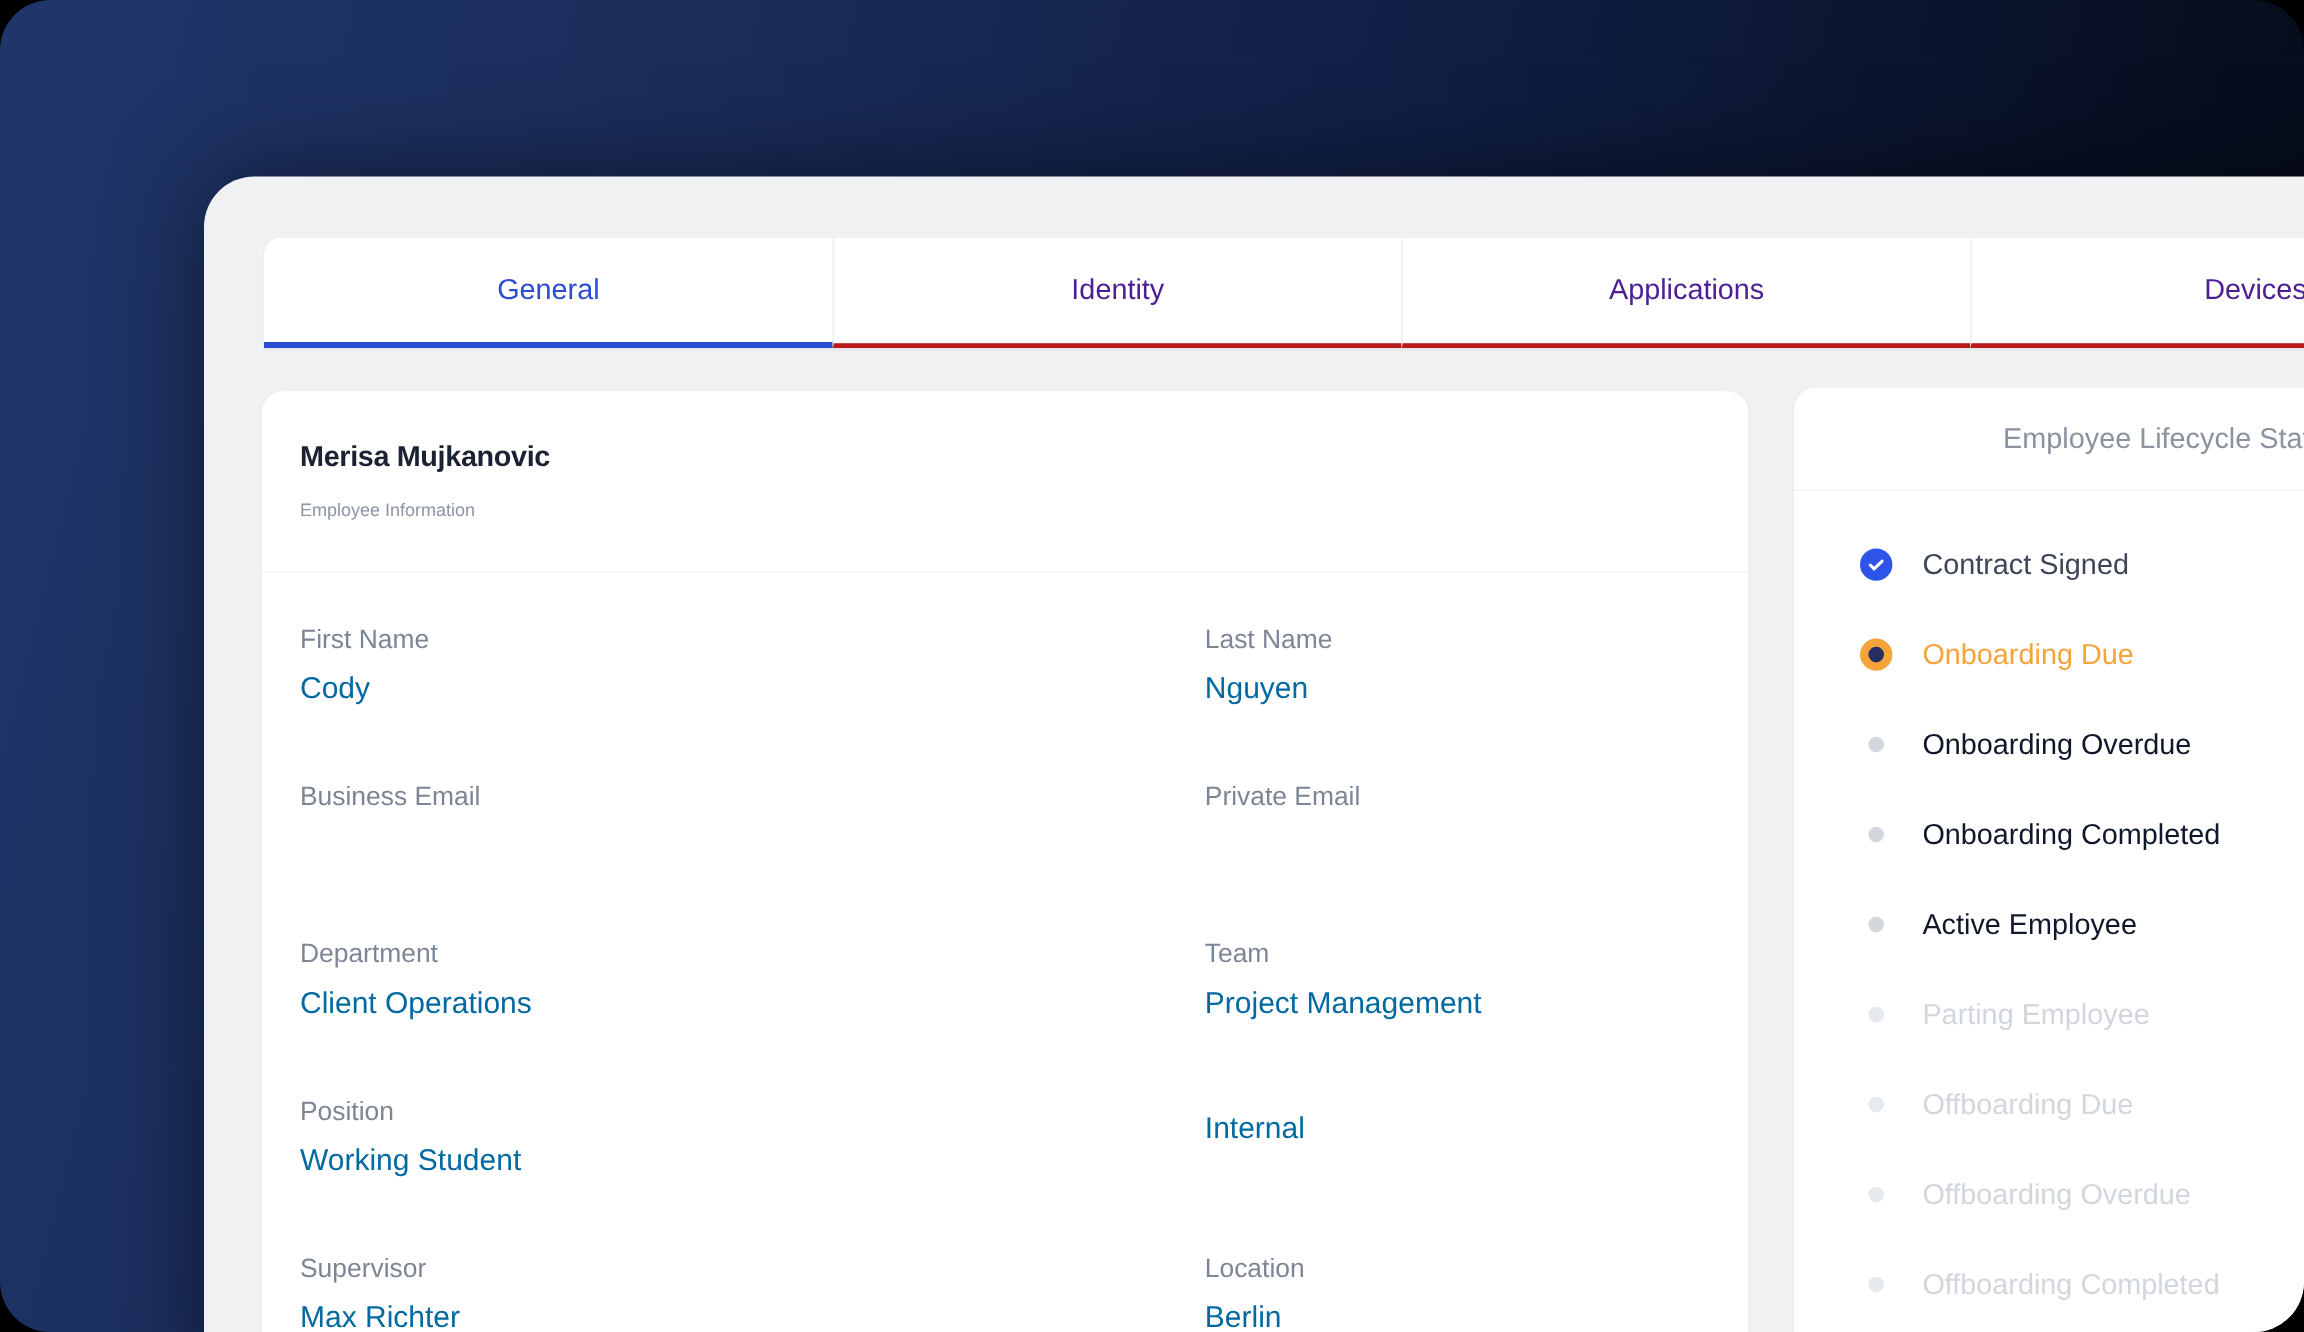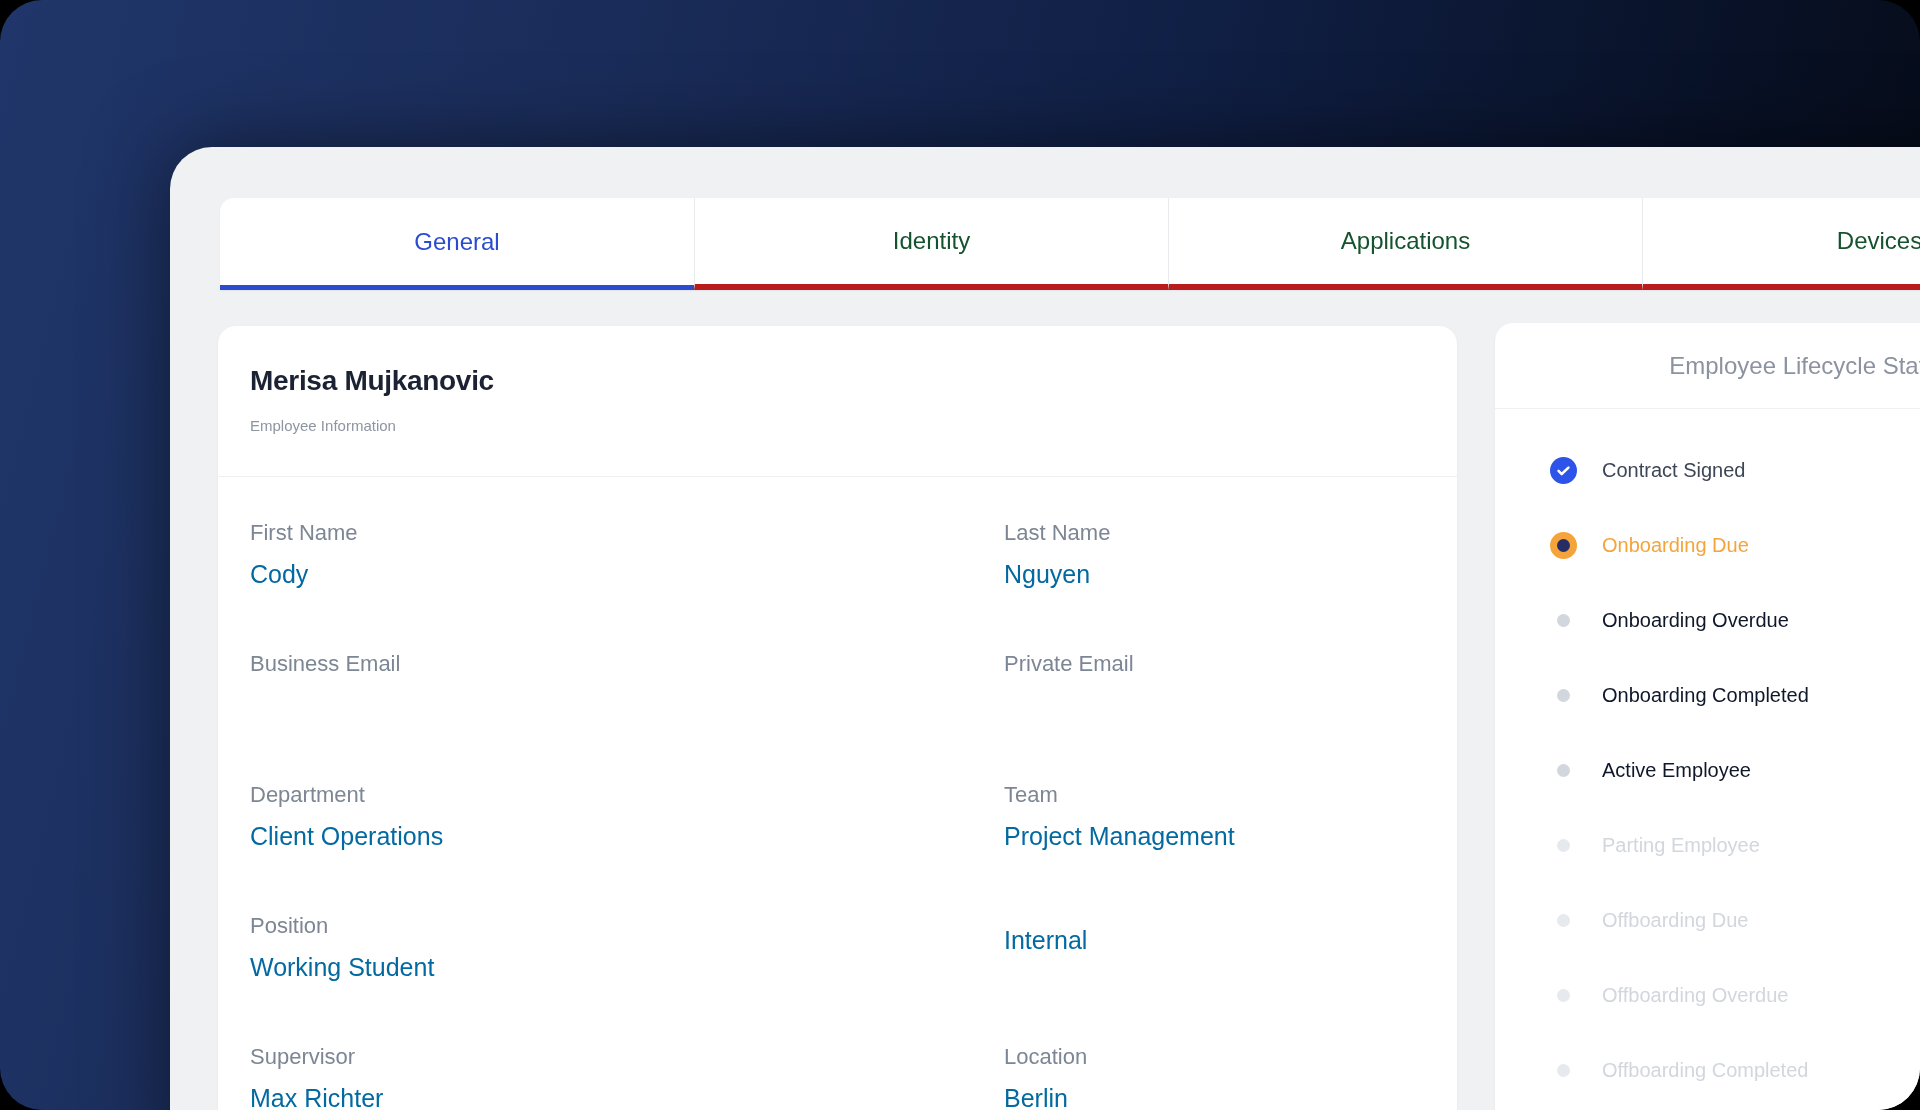--- a/index.html
+++ b/index.html
@@ -12,47 +12,47 @@
   
   .panel{position:absolute;left:170px;top:147px;right:-60px;bottom:-60px;
          background:var(--panel-gray,#eff1f3);border-top-left-radius:42px;
          box-shadow:0 0 80px rgba(0,0,0,.5);}
 
   
   .tabbar{position:absolute;left:50px;top:51px;height:92px;display:flex;
           border-radius:14px 14px 0 0;overflow:hidden;
           box-shadow:0 1px 2px rgba(16,24,40,.06);}
   .tab{width:474px;height:92px;background:#fff;display:flex;align-items:center;justify-content:center;
-       font-size:24px;color:#14532d;cursor:pointer;border-bottom:6px solid #b91c1c;box-sizing:border-box;}
+       font-size:24px;color:#4c1d95;cursor:pointer;border-bottom:4px solid #b91c1c;box-sizing:border-box;}
   .tab + .tab{border-left:1px solid #e8eaee;}
   .tab.active{color:var(--accent-blue,#2b4bd1);font-weight:500;
               border-bottom:5px solid var(--accent-blue,#2b4bd1);}
 
   
   .card{background:#fff;border-radius:18px;box-shadow:0 1px 3px rgba(16,24,40,.05);}
   .employee-card{position:absolute;left:48px;top:179px;width:1239px;height:860px;}
   .card-header{padding:34px 32px 0 32px;}
-  .card-title{font-size:28px;line-height:42px;font-weight:700;color:#1b2233;letter-spacing:-.3px;}
+  .card-title{font-size:24px;line-height:42px;font-weight:700;color:#1b2233;letter-spacing:-.3px;}
   .card-subtitle{font-size:15px;line-height:28px;color:#8d95a3;margin-top:10px;}
   .card-divider{height:1px;background:#eef0f3;margin-top:36px;}
 
   .fields{padding:42px 32px 0 32px;display:grid;grid-template-columns:754px 1fr;}
   .field{height:131px;}
   .field-label{font-size:22px;line-height:27px;color:#7d8694;}
   .field-value{font-size:25px;line-height:31px;color:#0369a1;margin-top:13px;}
 
   
   .lifecycle-card{position:absolute;left:1325px;top:176px;width:630px;height:860px;}
   .lc-header{height:85px;display:flex;align-items:center;justify-content:center;
              font-size:24px;color:#8b92a0;}
   .lc-divider{height:1px;background:#eef0f3;}
   .lc-list{padding:24px 0 0 55px;}
   .lc-item{height:75px;display:flex;align-items:center;gap:25px;}
   .lc-icon{width:27px;height:27px;flex:none;position:relative;display:flex;align-items:center;justify-content:center;}
-  .lc-label{font-size:20px;}
+  .lc-label{font-size:24px;}
 
   .lc-item.done .lc-icon{background:var(--check-blue,#2d53e8);border-radius:50%;}
   .lc-item.done .lc-label{color:#3d4656;font-weight:500;}
 
   .lc-item.current .lc-icon{background:var(--accent-orange,#f5a43c);border-radius:50%;}
   .lc-item.current .lc-icon::after{content:"";width:13px;height:13px;border-radius:50%;
                                    background:var(--current-navy,#272c63);}
   .lc-item.current .lc-label{color:var(--accent-orange,#f5a43c);font-weight:500;}
 
   .lc-item.upcoming .lc-icon::after{content:"";width:13px;height:13px;border-radius:50%;background:#d2d6dd;}

